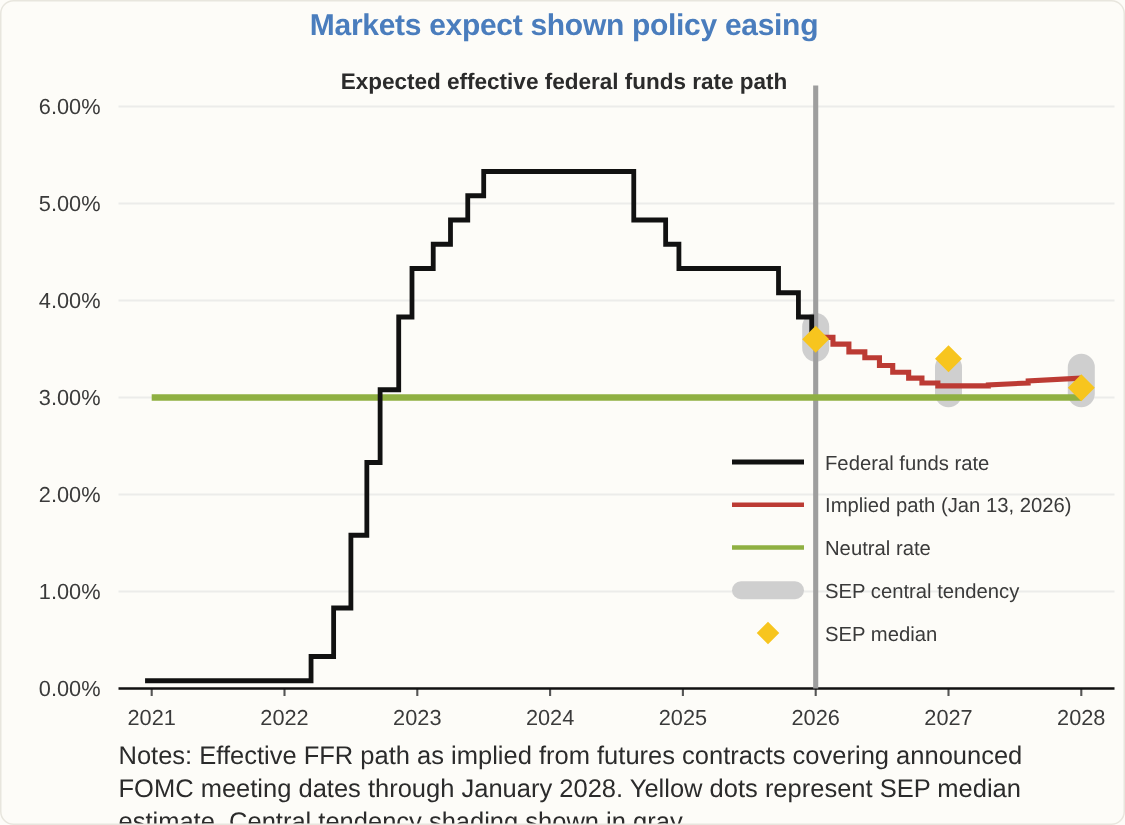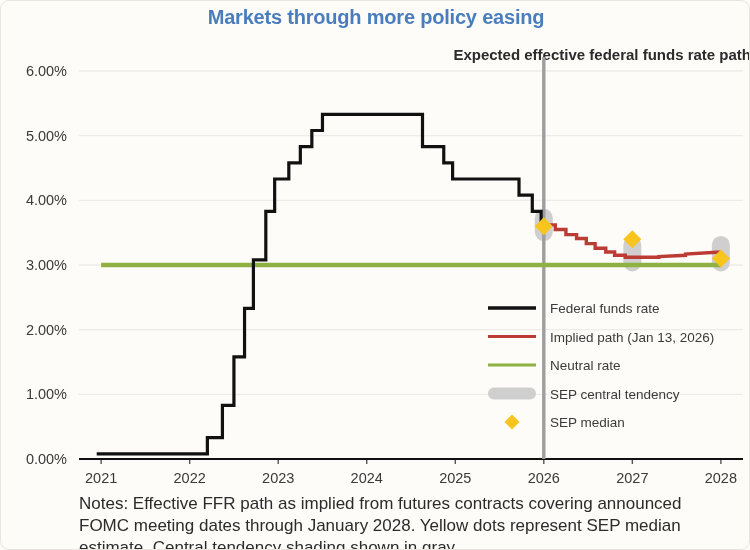--- a/index.html
+++ b/index.html
@@ -32,21 +32,21 @@
     font-size: 20px;
     font-weight: bold;
     color: #4a7dbd;
     letter-spacing: -0.2px;
   }
   #chart-subtitle {
     position: absolute;
     left: 0;
     top: 45px;
     width: 750px;
-    text-align: right;
+    text-align: center;
     font-size: 15px;
     font-weight: bold;
     color: #2b2b2b;
   }
   #plot-svg {
     position: absolute;
     left: 0;
     top: 0;
   }
   #notes {
@@ -68,21 +68,21 @@
     font-family: "Liberation Sans", sans-serif;
     font-size: 13.5px;
     fill: #3a3a3a;
   }
 </style>
 </head>
 <body>
 
 <div id="figure">
 
-  <div id="chart-title">Markets through more policy easing</div>
+  <div id="chart-title">Markets expect shown policy easing</div>
   <div id="chart-subtitle">Expected effective federal funds rate path</div>
 
   <svg id="plot-svg" width="750" height="550">
     <g id="gridlines">
         <line x1="78" y1="393.33333333333337" x2="742" y2="393.33333333333337" stroke="#ececea" stroke-width="1.4"></line>
         <line x1="78" y1="328.6666666666667" x2="742" y2="328.6666666666667" stroke="#ececea" stroke-width="1.4"></line>
         <line x1="78" y1="264" x2="742" y2="264" stroke="#ececea" stroke-width="1.4"></line>
         <line x1="78" y1="199.33333333333337" x2="742" y2="199.33333333333337" stroke="#ececea" stroke-width="1.4"></line>
         <line x1="78" y1="134.66666666666663" x2="742" y2="134.66666666666663" stroke="#ececea" stroke-width="1.4"></line>
         <line x1="78" y1="70" x2="742" y2="70" stroke="#ececea" stroke-width="1.4"></line>

